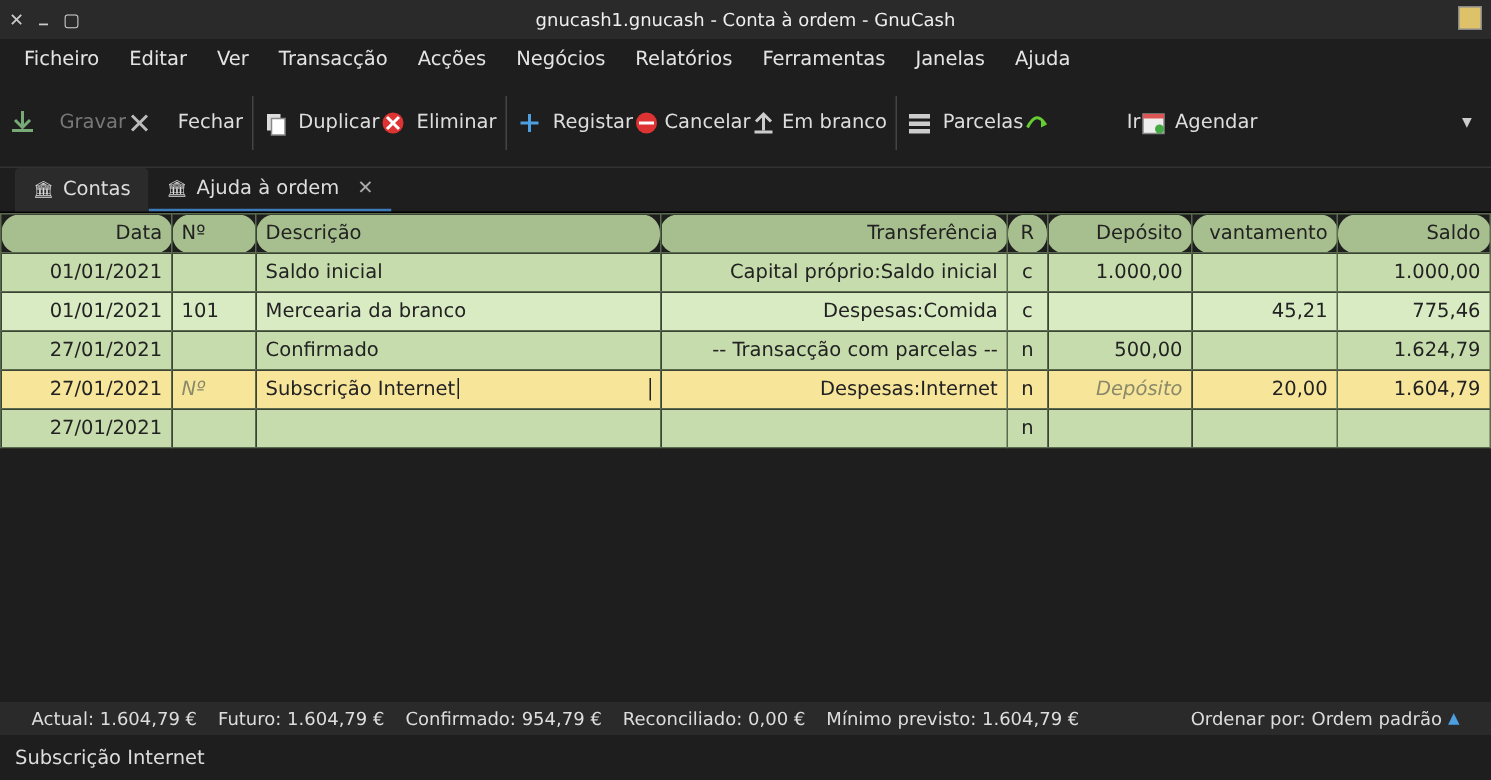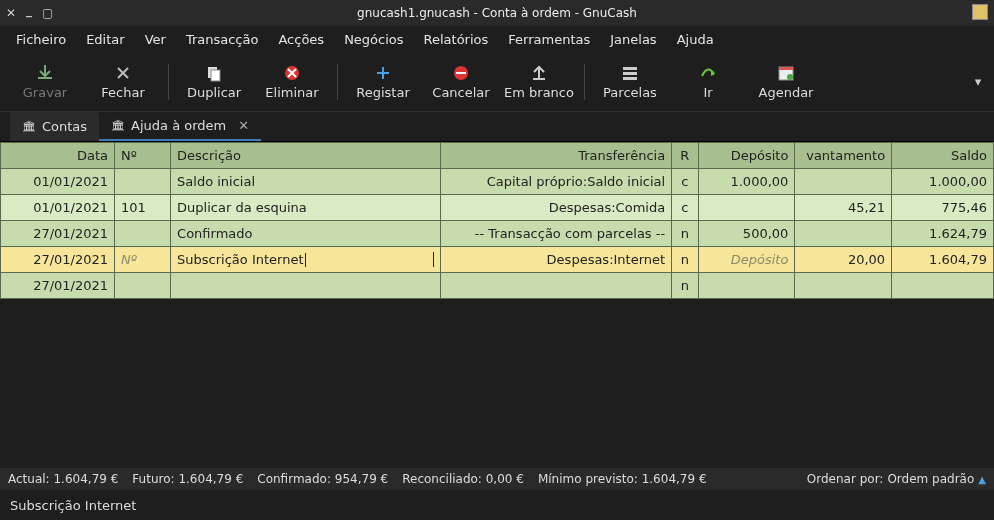--- a/index.html
+++ b/index.html
@@ -11,57 +11,57 @@
   .win-controls span { color: #ccc; font-weight: bold; cursor: pointer; }
   .titlebar .title { position: absolute; left: 50%; transform: translateX(-50%); color: #eee; }
   .titlebar .right-icon { position: absolute; right: 6px; top: 4px; width: 16px; height: 16px; background: #ddc26a; border: 1px solid #888; }
 
   
   .menubar { height: 26px; background: #1e1e1e; display: flex; align-items: center; padding: 0 6px; gap: 0; }
   .menubar .menu-item { padding: 4px 10px; color: #e4e4e4; cursor: pointer; }
 
   
   .toolbar { height: 60px; background: #1e1e1e; display: flex; align-items: center; padding: 0 6px; border-bottom: 1px solid #333; }
-  .tool-btn { display: flex; flex-direction: column; align-items: center; justify-content: center; min-width: 78px; height: 56px; gap: 3px; color: #ddd; cursor: pointer; }
+  .tool-btn { display: flex; flex-direction: row; align-items: center; justify-content: space-between; min-width: 78px; height: 56px; gap: 3px; color: #ddd; cursor: pointer; }
   .tool-btn.disabled { color: #777; cursor: default; }
   .tool-btn .icon { width: 18px; height: 18px; display: flex; align-items: center; justify-content: center; }
   .tool-btn .label { font-size: 13px; }
   .tool-sep { width: 1px; height: 36px; background: #444; margin: 0 6px; }
   .tool-dropdown { width: 20px; text-align: center; color: #ccc; cursor: pointer; margin-left: auto; }
 
   
   .tabbar { height: 30px; background: #1e1e1e; display: flex; align-items: stretch; padding-left: 10px; border-bottom: 1px solid #000; }
   .tab { display: flex; align-items: center; gap: 6px; padding: 0 12px; color: #ddd; cursor: pointer; border-top-left-radius: 3px; border-top-right-radius: 3px; }
   .tab.inactive { background: #2b2b2b; }
   .tab.active { background: #1e1e1e; border-bottom: 2px solid #3d7ab8; }
   .tab .tab-icon { font-size: 11px; }
   .tab .close { margin-left: 6px; color: #aaa; font-weight: bold; cursor: pointer; }
 
   
   .register { flex: 1 1 0; overflow: auto; background: #1e1e1e; display: flex; flex-direction: column; }
   table.reg { border-collapse: collapse; width: 100%; table-layout: fixed; font-size: 13px; }
   table.reg th, table.reg td { border: 1px solid #5a6a4f; padding: 4px 6px; height: 26px; white-space: nowrap; overflow: hidden; }
-  table.reg th { background: #a7bf8e; color: #222; font-weight: normal; text-align: right; }
+  table.reg th { background: #a7bf8e; color: #222; font-weight: normal; text-align: right; border-radius: 12px; }
   table.reg th.left { text-align: left; }
   table.reg th.center { text-align: center; }
   .row-even td { background: #c6dcac; color: #222; }
   .row-odd  td { background: #d9ebc3; color: #222; }
   .row-sel  td { background: #f7e59a; color: #222; }
   td.r { text-align: right; }
   td.c { text-align: center; }
   td.l { text-align: left; }
   td.ph { color: #8a8a6a; font-style: italic; text-align: right; }
   td.ph-l { color: #8a8a6a; font-style: italic; text-align: left; }
   .reg-fill { flex: 1; background: #1e1e1e; }
   .desc-cell { position: relative; }
   .desc-cell::after { content: ""; position: absolute; right: 6px; top: 5px; bottom: 5px; width: 1px; background: #222; }
   .caret { display:inline-block; width:1px; height:14px; background:#222; vertical-align:middle; margin-left:1px; }
 
   
-  .summarybar { height: 22px; background: #2a2a2a; display: flex; align-items: center; gap: 14px; padding: 0 8px; font-size: 12px; color: #ddd; }
+  .summarybar { height: 22px; background: #2a2a2a; display: flex; align-items: center; gap: 14px; padding: 0 21px; font-size: 12px; color: #ddd; }
   .summarybar .spacer { flex: 1; }
   .sort-item { display: flex; align-items: center; gap: 4px; }
   .sort-up { color: #4e9fe0; font-size: 10px; }
 
   
   .statusbar { height: 30px; background: #1e1e1e; display: flex; align-items: center; padding: 0 10px; color: #ddd; font-size: 13px; }
 
   svg { display: block; }
 </style>
 </head>
@@ -229,21 +229,21 @@
           <td class="l">Saldo inicial</td>
           <td class="r">Capital próprio:Saldo inicial</td>
           <td class="c">c</td>
           <td class="r">1.000,00</td>
           <td class="r"></td>
           <td class="r">1.000,00</td>
         </tr>
         <tr class="row-odd">
           <td class="r">01/01/2021</td>
           <td class="l">101</td>
-          <td class="l">Duplicar da esquina</td>
+          <td class="l">Mercearia da branco</td>
           <td class="r">Despesas:Comida</td>
           <td class="c">c</td>
           <td class="r"></td>
           <td class="r">45,21</td>
           <td class="r">775,46</td>
         </tr>
         <tr class="row-even">
           <td class="r">27/01/2021</td>
           <td class="l"></td>
           <td class="l">Confirmado</td>

